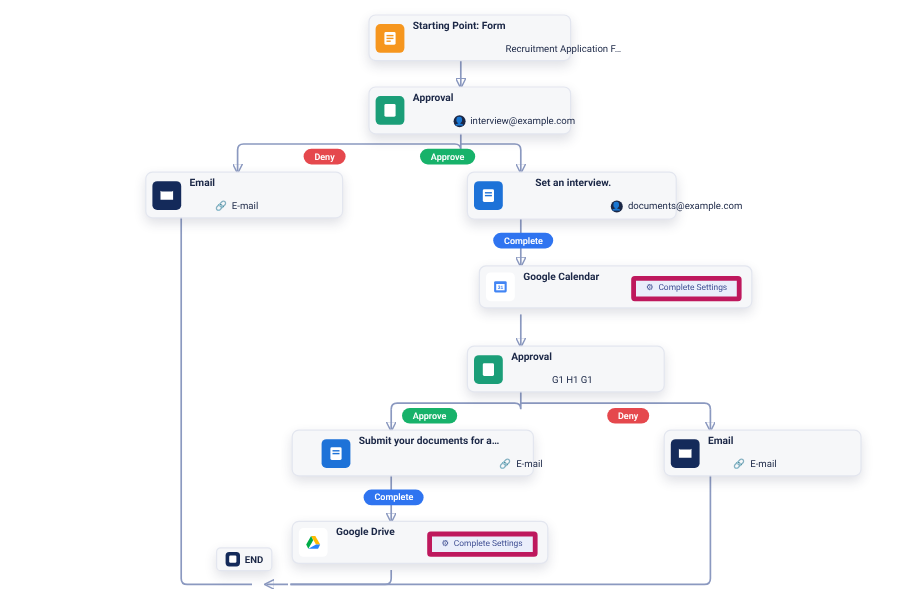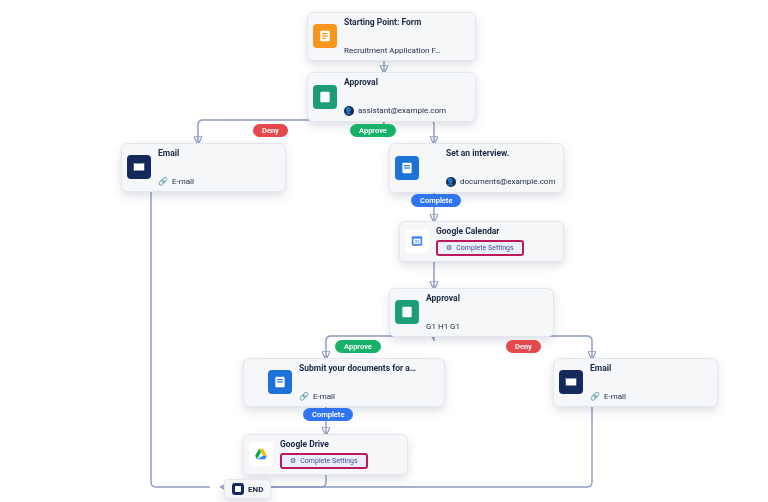--- a/index.html
+++ b/index.html
@@ -28,29 +28,29 @@
     color:#fff;
   }
   .node .icon svg { width:14px; height:14px; fill:currentColor; }
   .node .icon.orange { background:#f6961e; }
   .node .icon.teal   { background:#1b9e78; }
   .node .icon.navy   { background:#142a5a; }
   .node .icon.blue   { background:#1d72d8; }
   .node .icon.gcal   { background:#fff; }
   .node .icon.gdrive { background:#fff; }
 
-  .node .body { display:flex; flex-direction:column; line-height:1.15; }
+  .node .body { display:flex; flex-direction:row; line-height:1.15; }
   .node .title { font-size:8.5px; font-weight:700; color:#1b2746; white-space:nowrap; }
   .node .sub { display:flex; align-items:center; gap:4px; margin-top:18px; }
   .node .sub .glyph { font-size:8px; color:#1b2746; }
   .node .sub .txt { font-size:8px; color:#1b2746; white-space:nowrap; }
   .node .avatar { width:10px; height:10px; border-radius:50%; background:#1b2746; color:#fff; font-size:7px; display:flex; align-items:center; justify-content:center; }
   .node .btn {
-    margin-top:3px; border:2px solid #be185d; background:#eaeefb; border-radius:3px;
-    padding:2px 8px; font-size:7px; color:#415094; display:inline-flex; align-items:center; gap:4px;
+    margin-top:3px; border:4px solid #be185d; background:#eaeefb; border-radius:3px;
+    padding:2px 8px; font-size:7px; color:#415094; display:inline-flex; align-items:center; gap:4px;margin-left:27px;
   }
   .node .btn::before { content:"⚙"; font-size:7px; }
 
   
   .pill {
     position:absolute;
     color:#fff;
     border-radius:999px;
     padding:2px 9px;
     font-size:7.5px;
@@ -136,21 +136,21 @@
   <div class="icon teal">
     <svg viewBox="0 0 24 24">
           <rect x="4" y="3" width="16" height="18" rx="2"></rect>
           <path d="M8 12 l3 3 l5-6" stroke="#fff" stroke-width="2" fill="none"></path>
         </svg>
   </div>
   <div class="body">
     <span class="title">Approval</span>
     <div class="sub">
       <span class="avatar">👤</span>
-      <span class="txt">assistant@example.com</span>
+      <span class="txt">interview@example.com</span>
     </div>
   </div>
 </div>
 
 <div class="node" style="left:121px; top:143px; width:108px;">
   <div class="icon navy">
     <svg viewBox="0 0 24 24">
           <path d="M3 6h18v12H3z"></path>
           <path d="M3 6l9 7 9-7" stroke="#fff" stroke-width="1.2" fill="none"></path>
         </svg>
@@ -257,18 +257,18 @@
   </div>
 </div>
 
 <span class="pill red" style="left:253px; top:124px;">Deny</span>
 <span class="pill green" style="left:350px; top:124px;">Approve</span>
 <span class="pill blue" style="left:411px; top:194px;">Complete</span>
 <span class="pill green" style="left:335px; top:340px;">Approve</span>
 <span class="pill red" style="left:506px; top:340px;">Deny</span>
 <span class="pill blue" style="left:303px; top:408px;">Complete</span>
 
-<div class="end" style="left:180px; top:479px;margin-left:44px;">
+<div class="end" style="left:180px; top:456px;">
   <span class="dot"></span>
   <span>END</span>
 </div>
 
 </div>
 
 </body></html>

